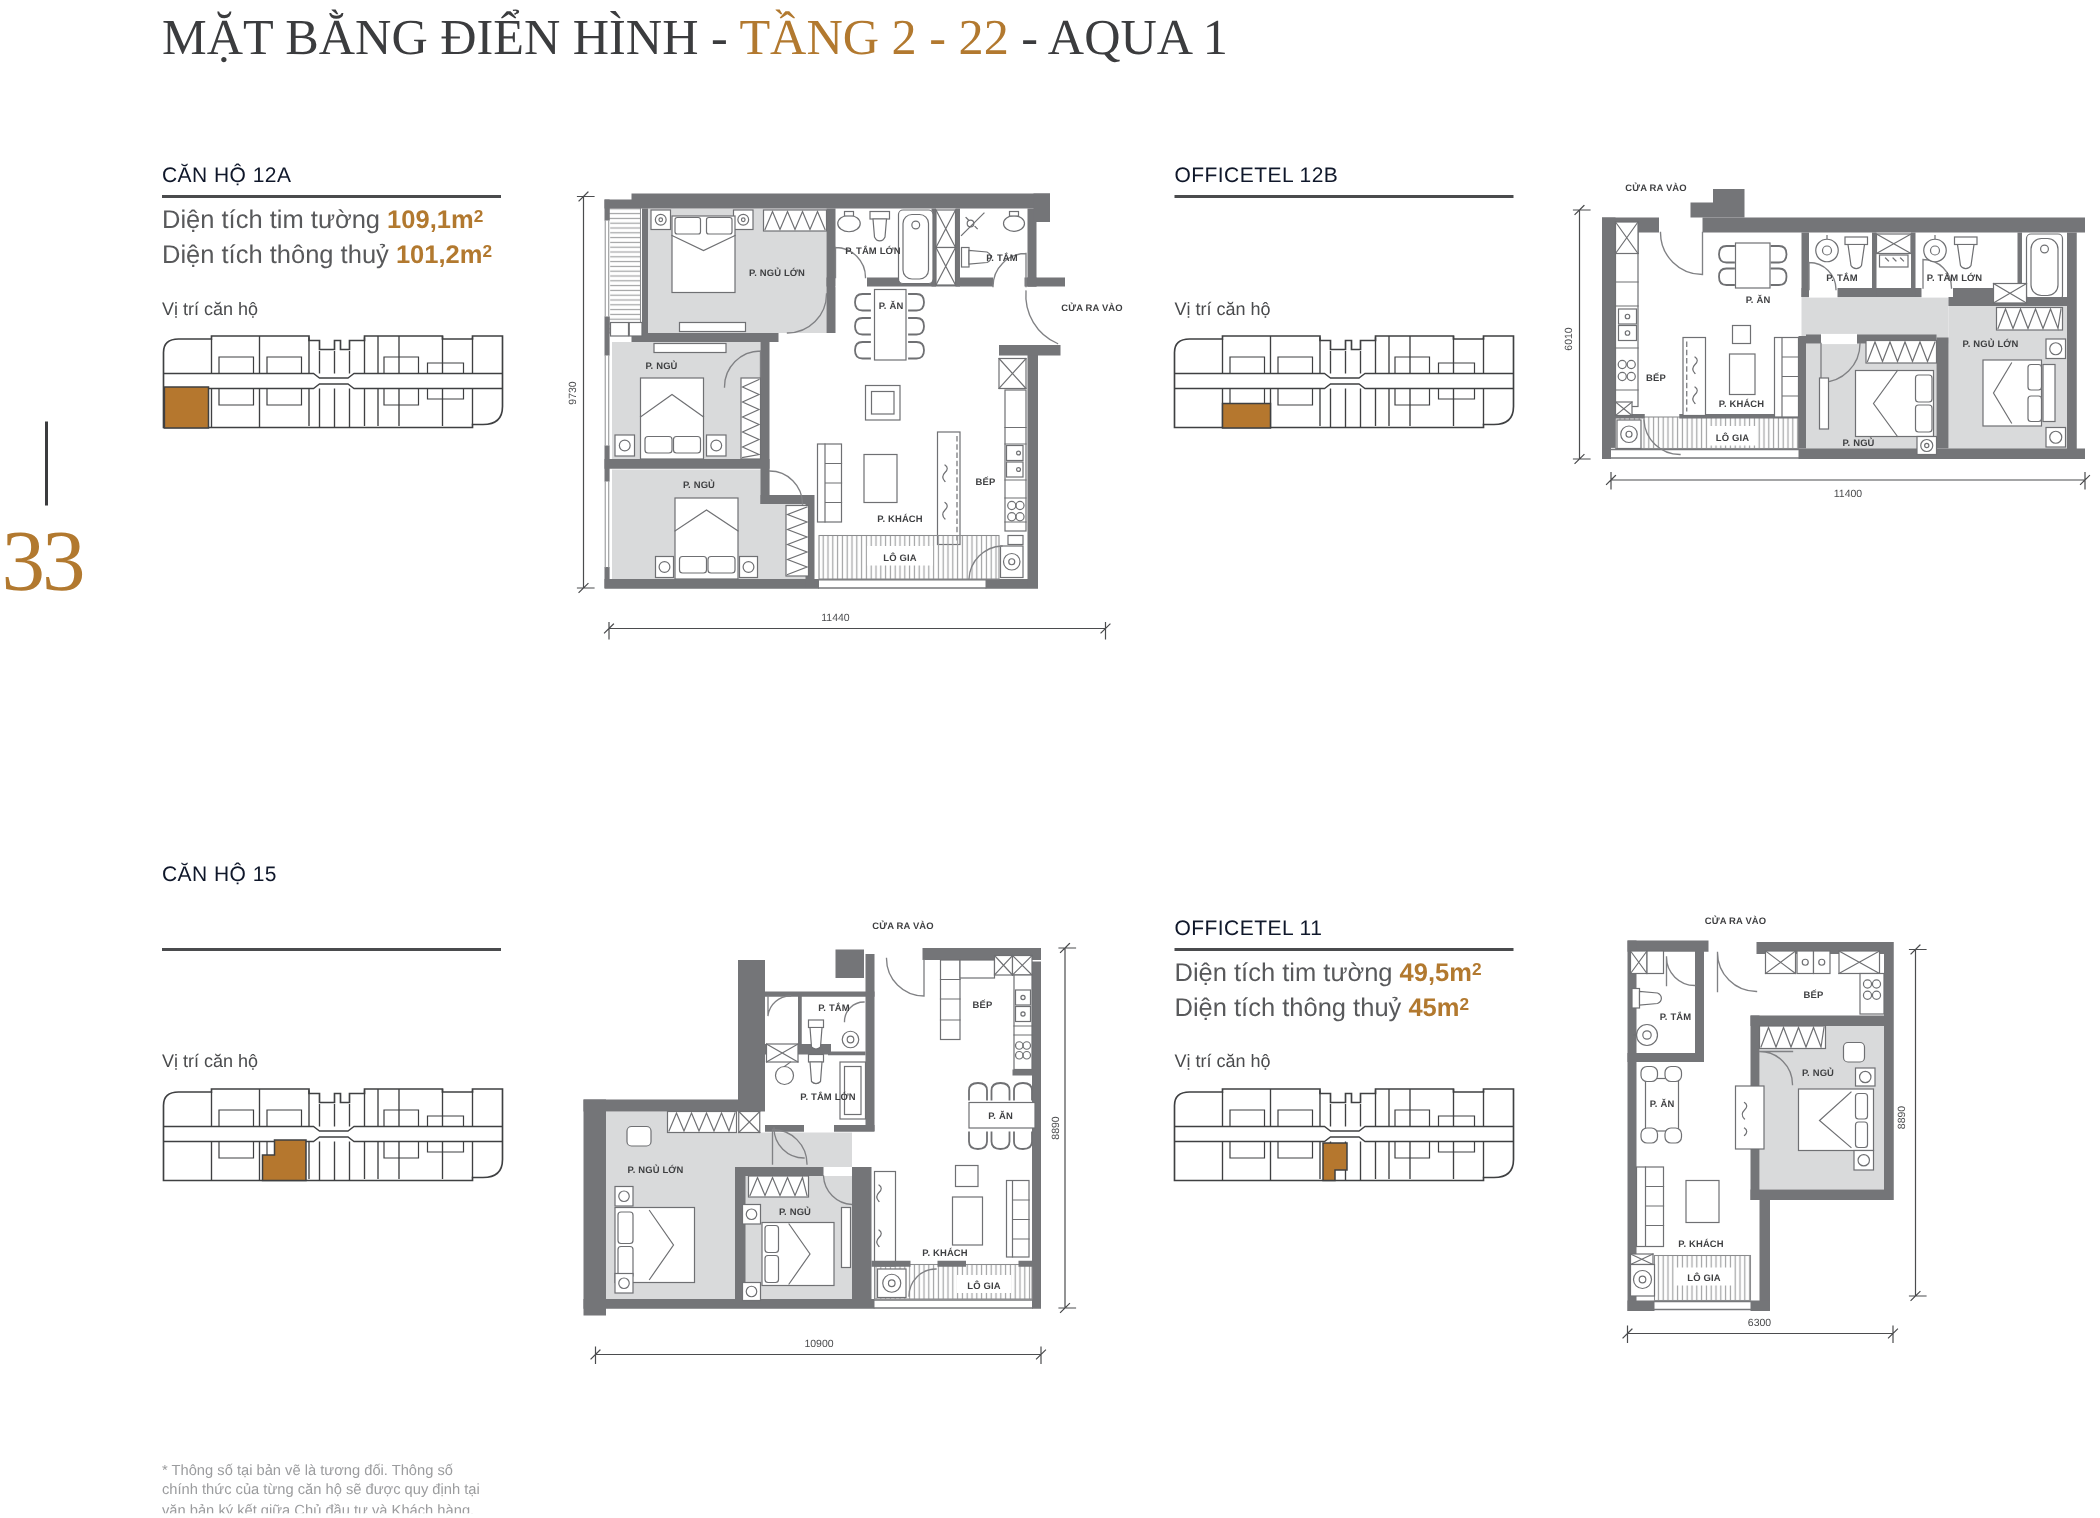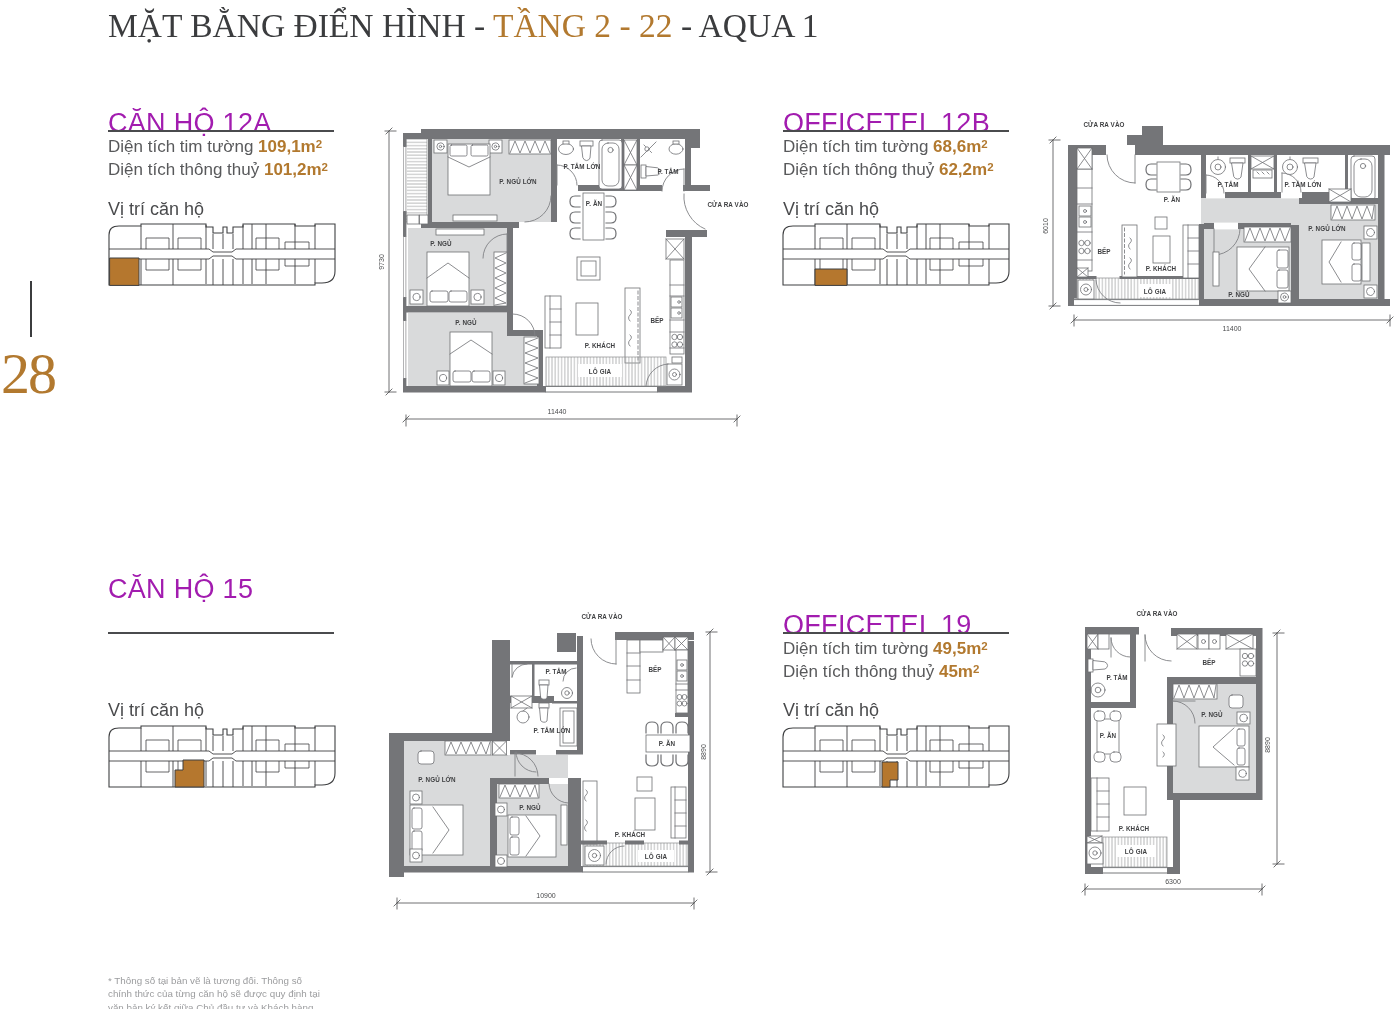--- a/index.html
+++ b/index.html
@@ -1,53 +1,52 @@
 <!DOCTYPE html>
 <html><head>
 <meta charset="utf-8">
 <style>
 html,body{margin:0;padding:0;background:#fff}
 #page{position:relative;width:1400px;height:1009px;background:#fff;font-family:"Liberation Sans",sans-serif;overflow:hidden}
-.qhead{position:absolute;color:#a21caf;font-size:27px;letter-spacing:0.3px;white-space:nowrap}
+.qhead{position:absolute;color:#0f172a;font-size:14px;letter-spacing:0.3px;white-space:nowrap}
 .qrule{position:absolute;height:2px;background:#4a4b4d;width:226px}
 .qbody{position:absolute;color:#58595b;font-size:17px;line-height:22.5px;white-space:nowrap}
 .qbody b{font-weight:bold;color:#b2792f}
 .qbody sup{font-size:11.5px;vertical-align:4px;line-height:0}
-.vitri{position:absolute;color:#4a4b4d;font-size:18px}
+.vitri{position:absolute;color:#4a4b4d;font-size:12px}
 #title{position:absolute;left:108px;top:7px;font-family:"Liberation Serif",serif;font-size:33.5px;color:#3b3c3e;white-space:nowrap}
 #title .o{color:#b2792f}
 #pnum{position:absolute;left:1px;top:340px;font-family:"Liberation Serif",serif;font-size:58px;color:#b2792f;letter-spacing:-2px}
 #pline{position:absolute;left:30px;top:281px;width:2px;height:56px;background:#3b3c3e}
 #foot{position:absolute;left:108px;top:974px;font-size:9.8px;line-height:13.4px;color:#9b9c9e}
 </style>
 </head>
 <body>
 <div id="page">
 
 <div id="title">MẶT BẰNG ĐIỂN HÌNH - <span class="o">TẦNG 2 - 22</span> - AQUA 1</div>
 
 <div id="pline"></div>
 
-<div id="pnum">28</div>
+<div id="pnum">33</div>
 
 <div class="qhead" style="left:108px;top:108px">CĂN HỘ 12A</div>
 <div class="qrule" style="left:108px;top:130px"></div>
 <div class="qbody" style="left:108px;top:136px">Diện tích tim tường <b>109,1m<sup>2</sup></b><br>Diện tích thông thuỷ <b>101,2m<sup>2</sup></b></div>
 <div class="vitri" style="left:108px;top:199px">Vị trí căn hộ</div>
 
 <div class="qhead" style="left:783px;top:108px">OFFICETEL 12B</div>
 <div class="qrule" style="left:783px;top:130px"></div>
-<div class="qbody" style="left:783px;top:136px">Diện tích tim tường <b>68,6m<sup>2</sup></b><br>Diện tích thông thuỷ <b>62,2m<sup>2</sup></b></div>
 <div class="vitri" style="left:783px;top:199px">Vị trí căn hộ</div>
 
 <div class="qhead" style="left:108px;top:574px">CĂN HỘ 15</div>
 <div class="qrule" style="left:108px;top:632px"></div>
 <div class="vitri" style="left:108px;top:700px">Vị trí căn hộ</div>
 
-<div class="qhead" style="left:783px;top:610px">OFFICETEL 19</div>
+<div class="qhead" style="left:783px;top:610px">OFFICETEL 11</div>
 <div class="qrule" style="left:783px;top:632px"></div>
 <div class="qbody" style="left:783px;top:638px">Diện tích tim tường <b>49,5m<sup>2</sup></b><br>Diện tích thông thuỷ <b>45m<sup>2</sup></b></div>
 <div class="vitri" style="left:783px;top:700px">Vị trí căn hộ</div>
 
 <div id="foot">* Thông số tại bản vẽ là tương đối. Thông số<br>chính thức của từng căn hộ sẽ được quy định tại<br>văn bản ký kết giữa Chủ đầu tư và Khách hàng.</div>
 <svg id="gfx" width="1400" height="1012" viewBox="0 0 1400 1012" style="position:absolute;left:0;top:0" fill="none">
 <defs>
 <pattern id="hhz" width="10" height="3.2" patternUnits="userSpaceOnUse">
           <path d="M0,1.6H10" stroke="#a0a1a3" stroke-width="0.8"></path>
         </pattern>

